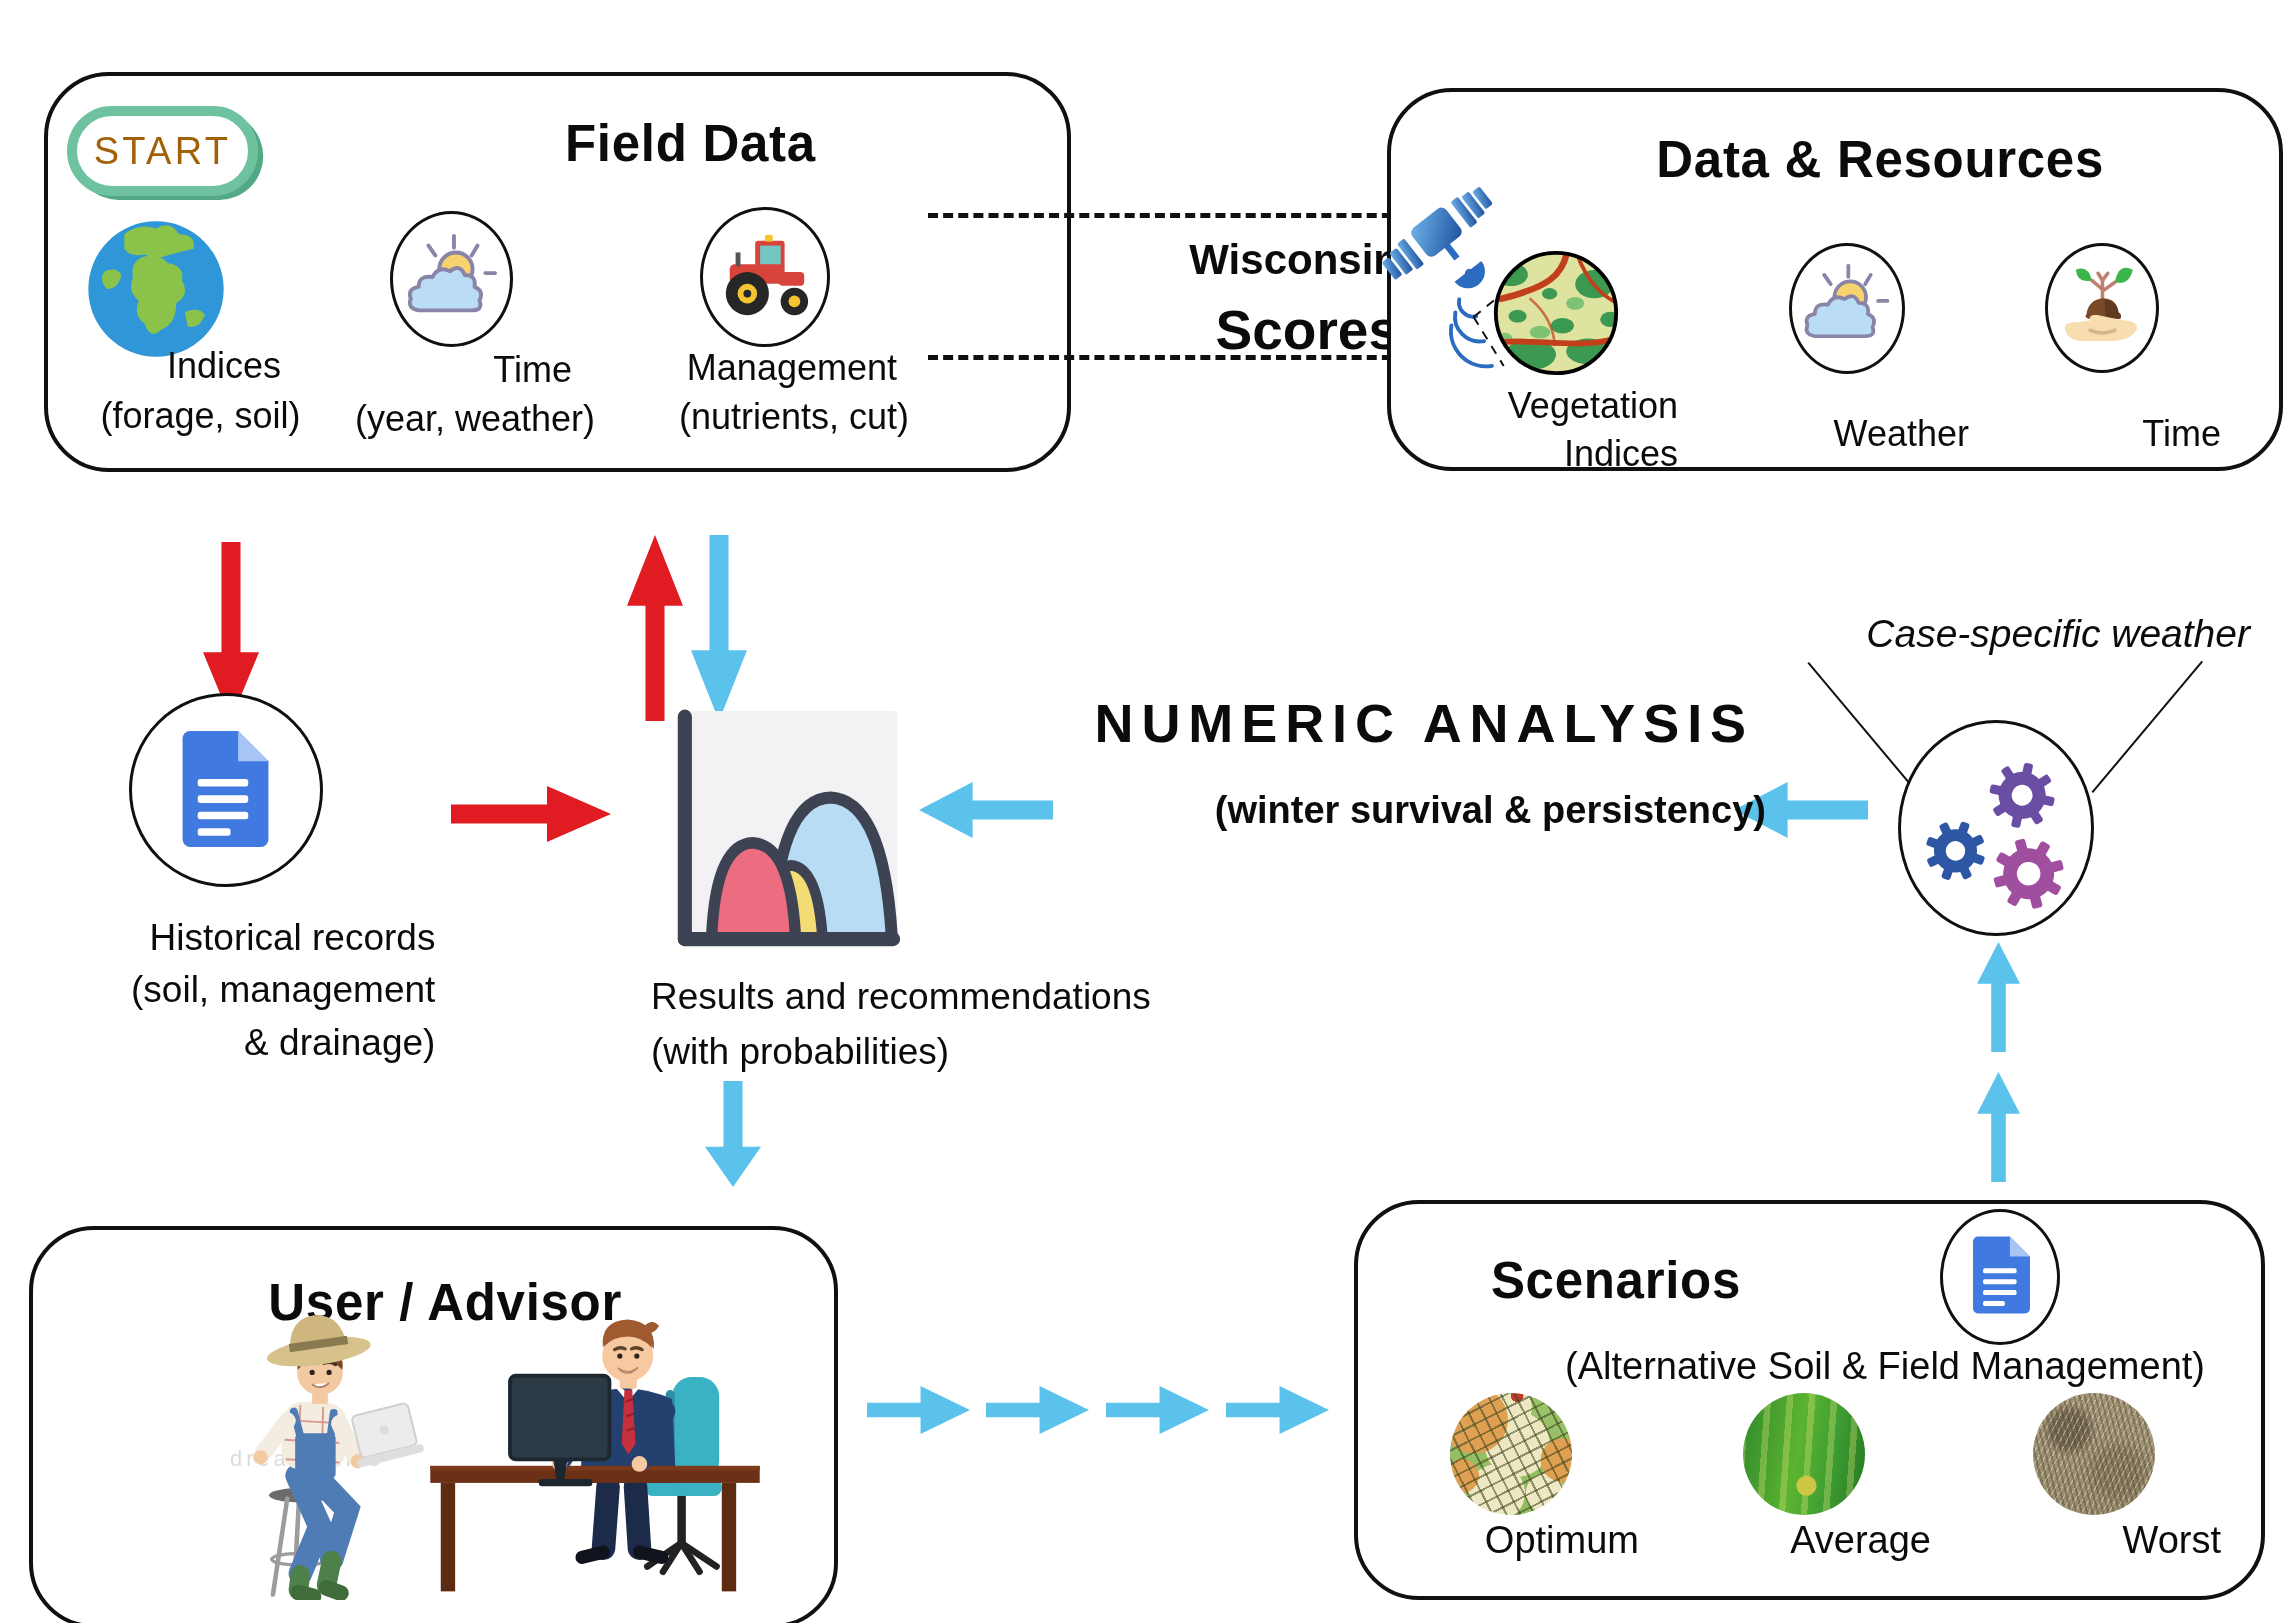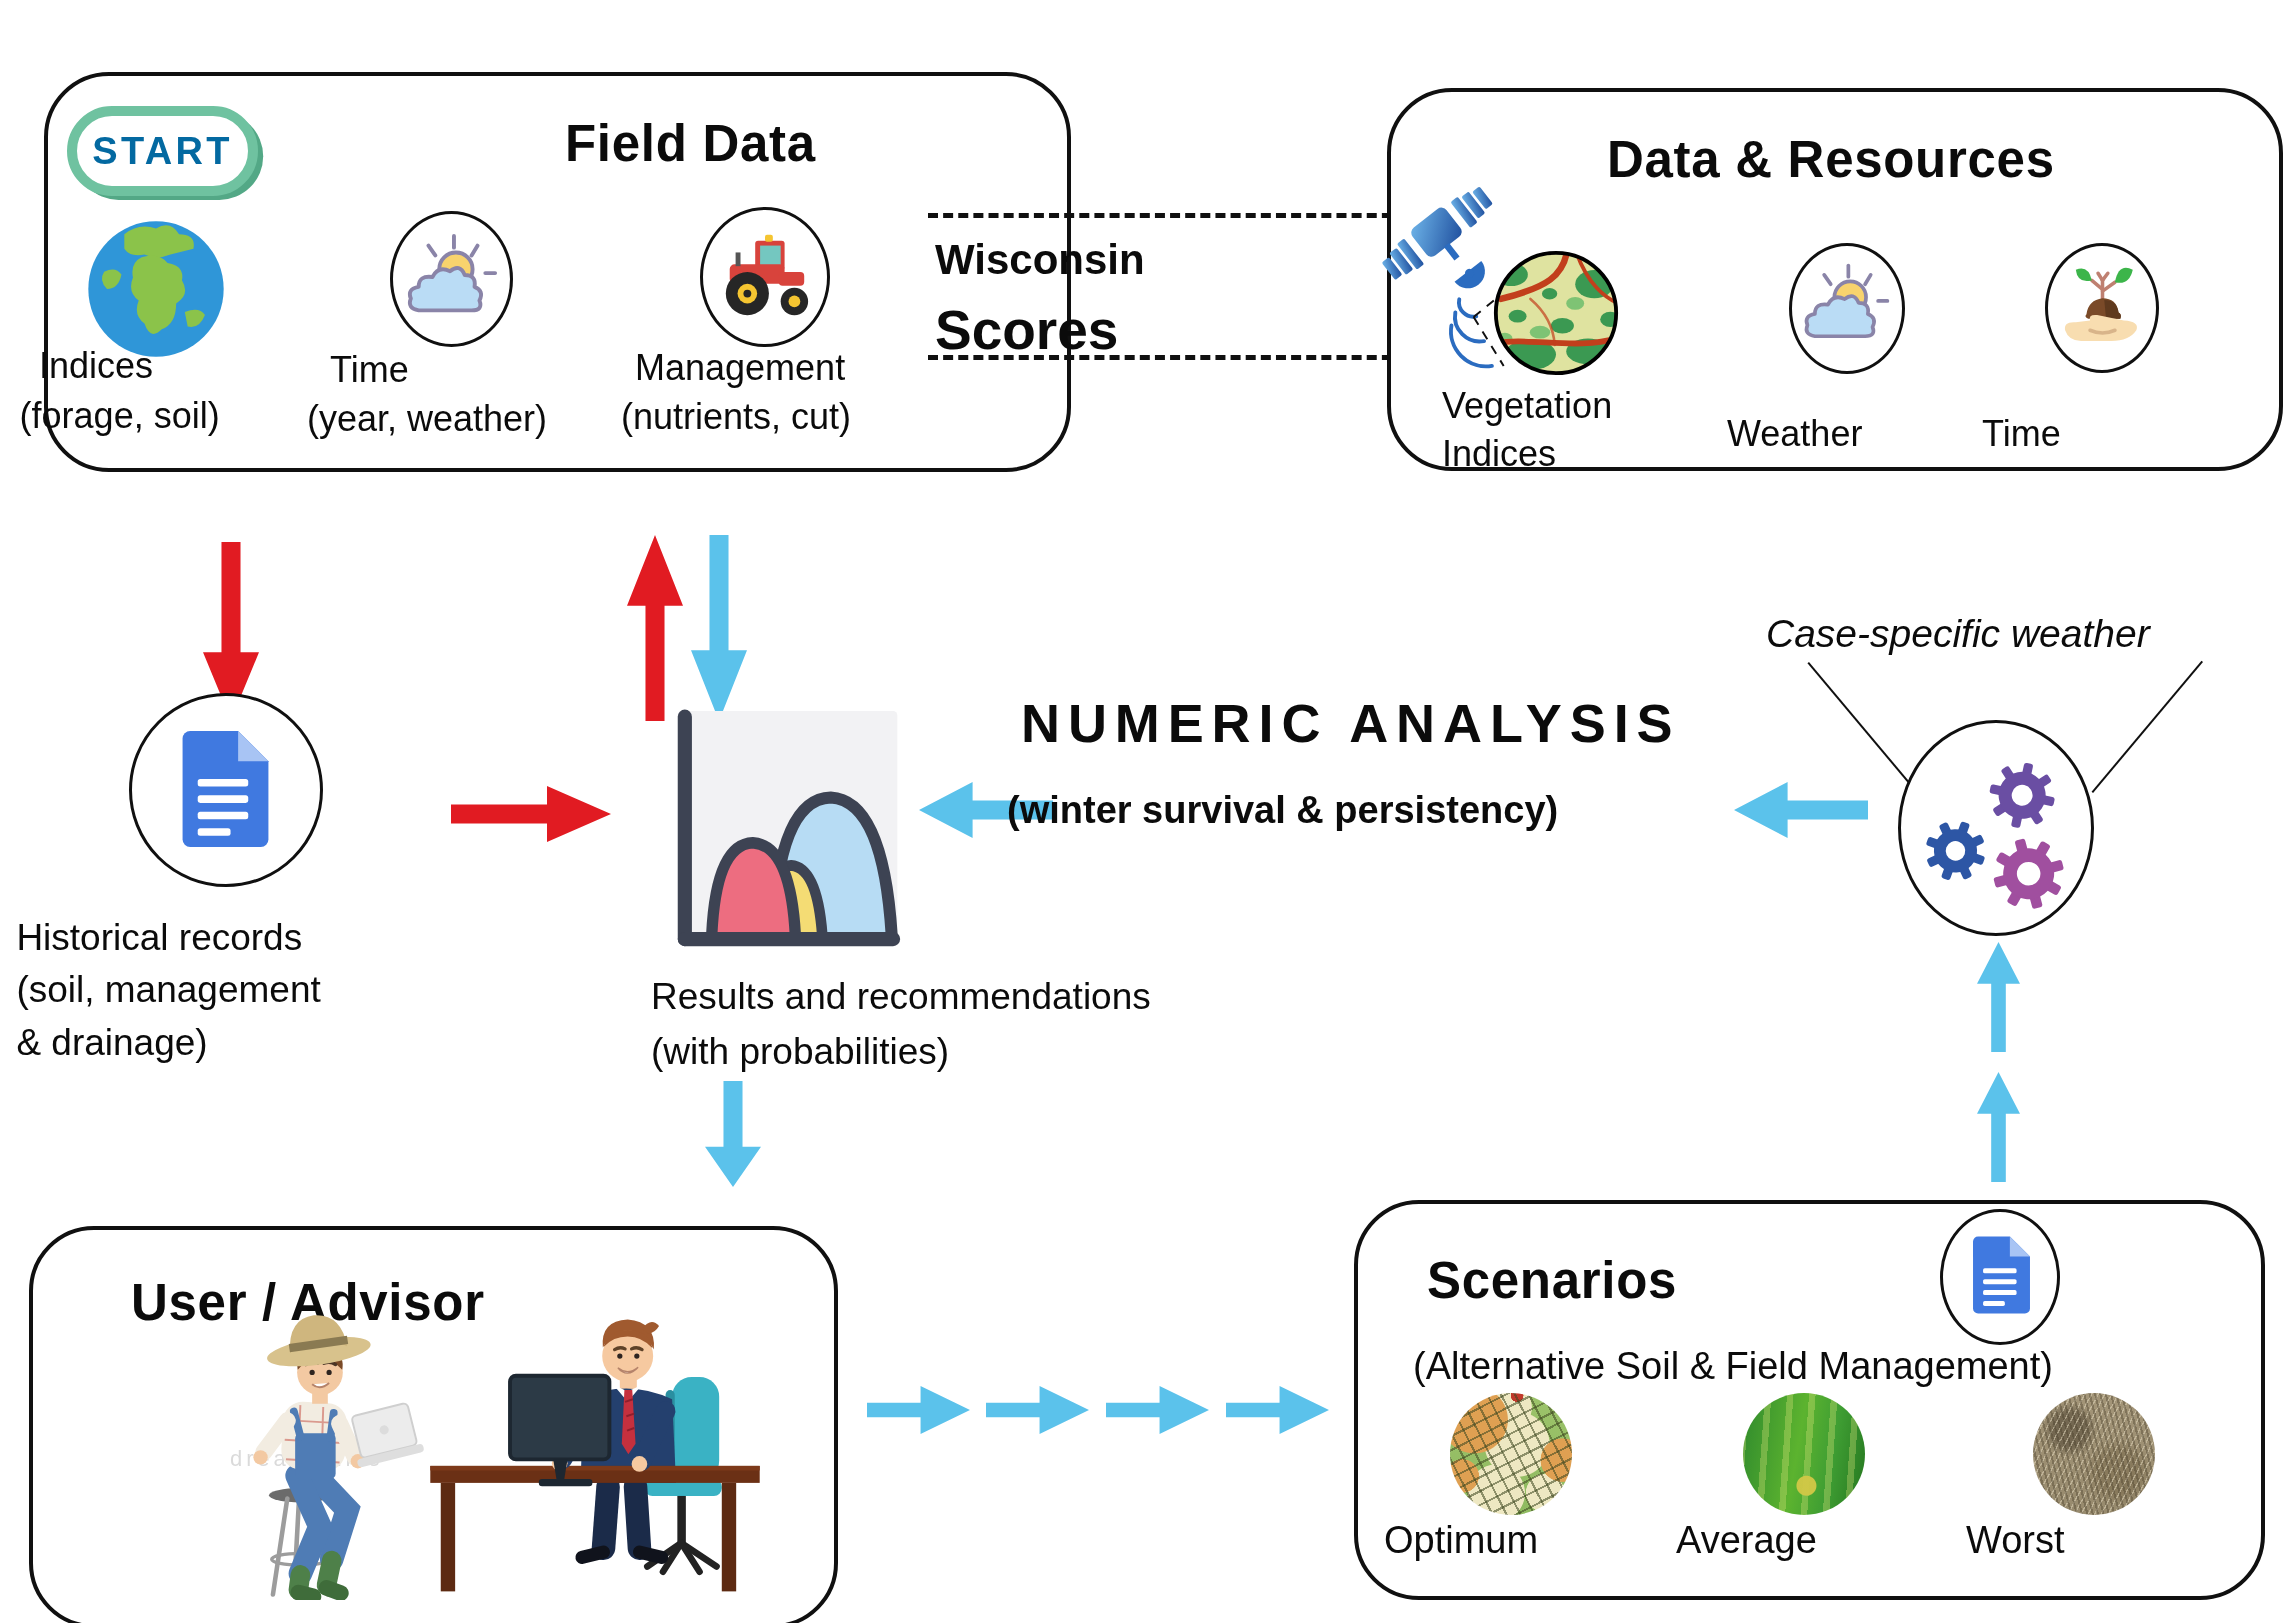--- a/index.html
+++ b/index.html
@@ -1,20 +1,20 @@
 <!DOCTYPE html>
 <html style="font-size:10.5px"><head>
 <meta charset="utf-8">
 <style>
   html,body{margin:0;padding:0;background:#fff;}
   #canvas{position:relative;width:2295px;height:1624px;background:#fff;overflow:hidden;
           font-family:"Liberation Sans",sans-serif;color:#0b0b0b;}
   .rbox{position:absolute;border:4.6px solid #101010;border-radius:65px;background:#fff;box-sizing:border-box;}
   .abs{position:absolute;}
-  .ctr{text-align:left;}
+  .ctr{text-align:right;}
   .box-title{font-weight:bold;font-size:51px;letter-spacing:0.7px;}
   .item-label{font-size:36px;}
   .sub-label{font-size:36px;}
   .big-caps{font-weight:bold;font-size:54px;letter-spacing:7.9px;}
   .bold-sub{font-weight:bold;font-size:38px;}
   .plain-56{font-size:37px;}
   .italic-60{font-size:39px;font-style:italic;}
   .ell{position:absolute;border:3.9px solid #101010;border-radius:50%;background:#fff;box-sizing:border-box;}
   .arrow{position:absolute;}
   .red-a{background:#e11b22;}
@@ -22,21 +22,21 @@
   .a-down{clip-path:polygon(33% 0,67% 0,67% 62%,100% 62%,50% 100%,0 62%,33% 62%);}
   .a-up{clip-path:polygon(50% 0,100% 38%,67% 38%,67% 100%,33% 100%,33% 38%,0 38%);}
   .a-right{clip-path:polygon(0 33%,60% 33%,60% 0,100% 50%,60% 100%,60% 67%,0 67%);}
   .a-left{clip-path:polygon(100% 33%,40% 33%,40% 0,0 50%,40% 100%,40% 67%,100% 67%);}
   .a-right-sm{clip-path:polygon(0 35%,52% 35%,52% 0,100% 50%,52% 100%,52% 65%,0 65%);}
   .dash-line{position:absolute;border-top:5.2px dashed #101010;height:0;}
   .thin-line{position:absolute;height:0;border-top:2.6px solid #101010;transform-origin:0 0;}
   .start-pill{position:absolute;left:67px;top:106px;width:191px;height:90px;border:10.5px solid #6fc2a0;
               border-radius:49px;background:#fff;box-sizing:border-box;display:flex;align-items:center;
               justify-content:center;box-shadow:6.5px 5.2px 0 -1.3px #53a886;}
-  .start-pill span{font-weight:bold;font-size:38px;letter-spacing:3.3px;color:#0369a1;}
+  .start-pill span{font-weight:normal;font-size:38px;letter-spacing:3.3px;color:#a16207;}
   .scn{position:absolute;border-radius:50%;}
   #scn-optimum{background-color:#93b964;background-image:
      repeating-linear-gradient(63deg, rgba(62,72,32,.55) 0 2px, transparent 2px 12.4px),
      repeating-linear-gradient(-27deg, rgba(62,72,32,.55) 0 2px, transparent 2px 12.4px),
      radial-gradient(circle 6.5px at 55% 2%, #c0392b 97%, transparent 100%),
      radial-gradient(circle 34px at 20% 22%, #dfa052 97%, transparent 100%),
      radial-gradient(circle 22px at 92% 55%, #dfa052 97%, transparent 100%),
      radial-gradient(circle 17px at 10% 68%, #dfa052 97%, transparent 100%),
      radial-gradient(circle 33px at 55% 42%, #eee8c2 97%, transparent 100%),
      radial-gradient(circle 29px at 38% 82%, #eee8c2 97%, transparent 100%),

